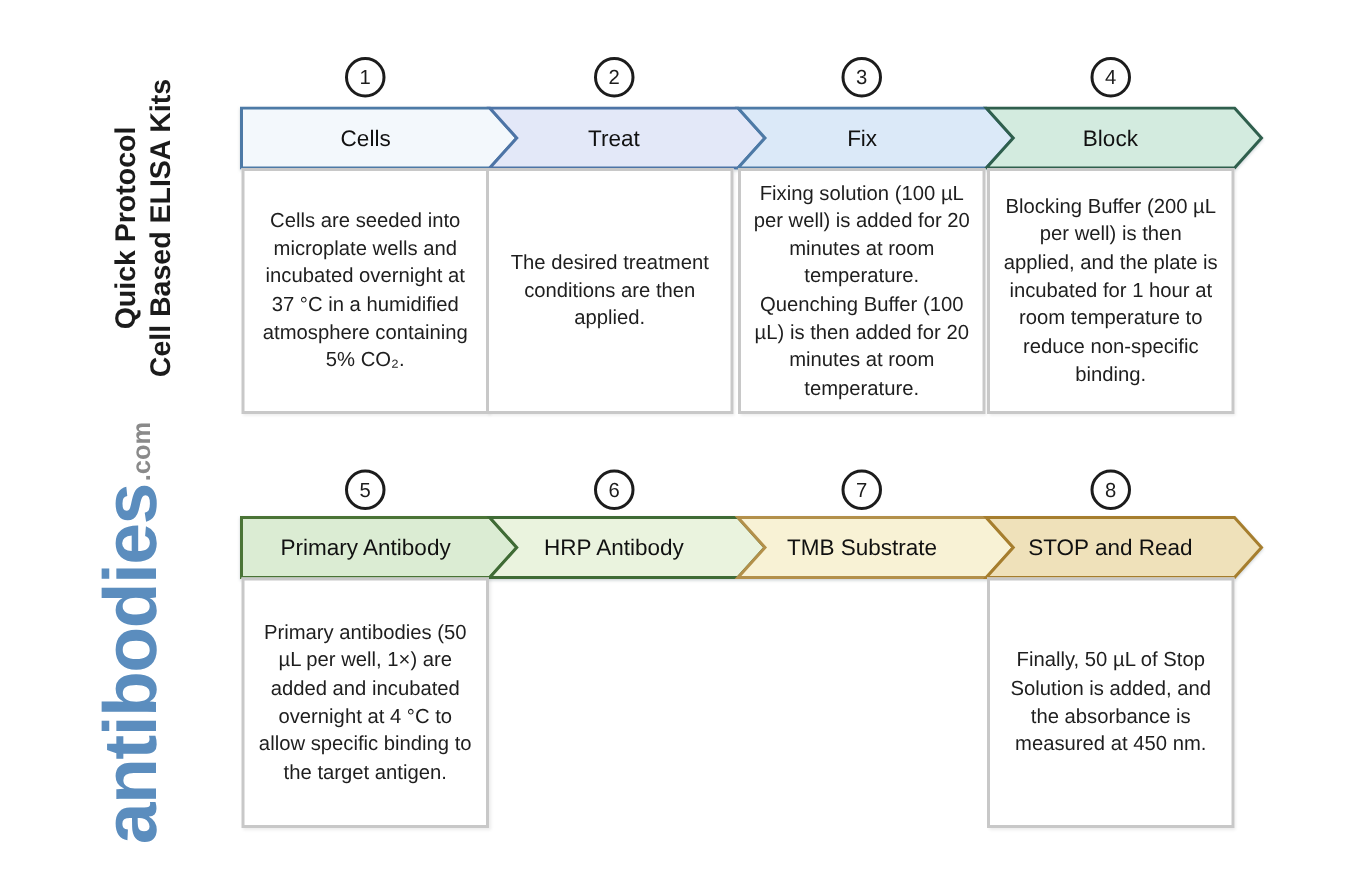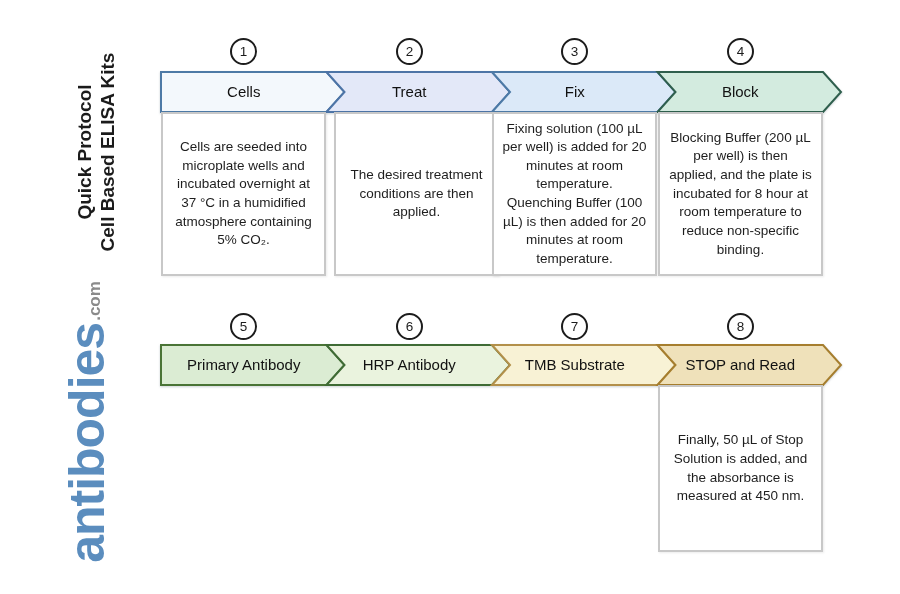--- a/index.html
+++ b/index.html
@@ -81,43 +81,46 @@
     <path d="M497.5 1 H663 L681 21 L663 41 H497.5 L515.5 21 Z" stroke-width="2" fill="#d3ebdf" stroke="#2f5f4d"></path>
     <text x="83.75" y="26">Cells</text>
     <text x="249.25" y="26">Treat</text>
     <text x="414.75" y="26">Fix</text>
     <text x="580.25" y="26">Block</text>
   </svg>
 
   <div class="box r1box" style="left:161px">
     <p>Cells are seeded into microplate wells and incubated overnight at 37 °C in a humidified atmosphere containing 5% CO₂.</p>
   </div>
-  <div class="box r1box" style="left:334px">
+  <div class="box r1box" style="left:324px">
     <p>The desired treatment conditions are then applied.</p>
   </div>
   <div class="box r1box" style="left:492px">
     <p>Fixing solution (100 µL per well) is added for 20 minutes at room temperature. Quenching Buffer (100 µL) is then added for 20 minutes at room temperature.</p>
   </div>
   <div class="box r1box" style="left:658px">
-    <p>Blocking Buffer (200 µL per well) is then applied, and the plate is incubated for 8 hour at room temperature to reduce non-specific binding.</p>
+    <p>Blocking Buffer (200 µL per well) is then applied, and the plate is incubated for 1 hour at room temperature to reduce non-specific binding.</p>
   </div>
 
   <div class="circ" style="left:230px;top:313px">5</div>
   <div class="circ" style="left:396px;top:313px">6</div>
   <div class="circ" style="left:561px;top:313px">7</div>
   <div class="circ" style="left:727px;top:313px">8</div>
 
   <svg class="banner-svg" style="left:160px;top:344px" width="684" height="42" viewBox="0 0 684 42">
     <path d="M1 1 H166.5 L184.5 21 L166.5 41 H1 Z" stroke-width="2" fill="#dbecd3" stroke="#4a7436"></path>
     <path d="M166.5 1 H332 L350 21 L332 41 H166.5 L184.5 21 Z" stroke-width="2" fill="#eaf3de" stroke="#3f6b35"></path>
     <path d="M332 1 H497.5 L515.5 21 L497.5 41 H332 L350 21 Z" stroke-width="2" fill="#f8f2d5" stroke="#b3904a"></path>
     <path d="M497.5 1 H663 L681 21 L663 41 H497.5 L515.5 21 Z" stroke-width="2" fill="#efe1ba" stroke="#a67e2e"></path>
     <text x="83.75" y="26">Primary Antibody</text>
     <text x="249.25" y="26">HRP Antibody</text>
     <text x="414.75" y="26">TMB Substrate</text>
     <text x="580.25" y="26">STOP and Read</text>
   </svg>
 
+  <div class="box r2box" style="left:161px">
+    <p>Primary antibodies (50 µL per well, 1×) are added and incubated overnight at 4 °C to allow specific binding to the target antigen.</p>
+  </div>
   <div class="box r2box" style="left:658px">
     <p>Finally, 50 µL of Stop Solution is added, and the absorbance is measured at 450 nm.</p>
   </div>
 
 </div>
 
 </body></html>

